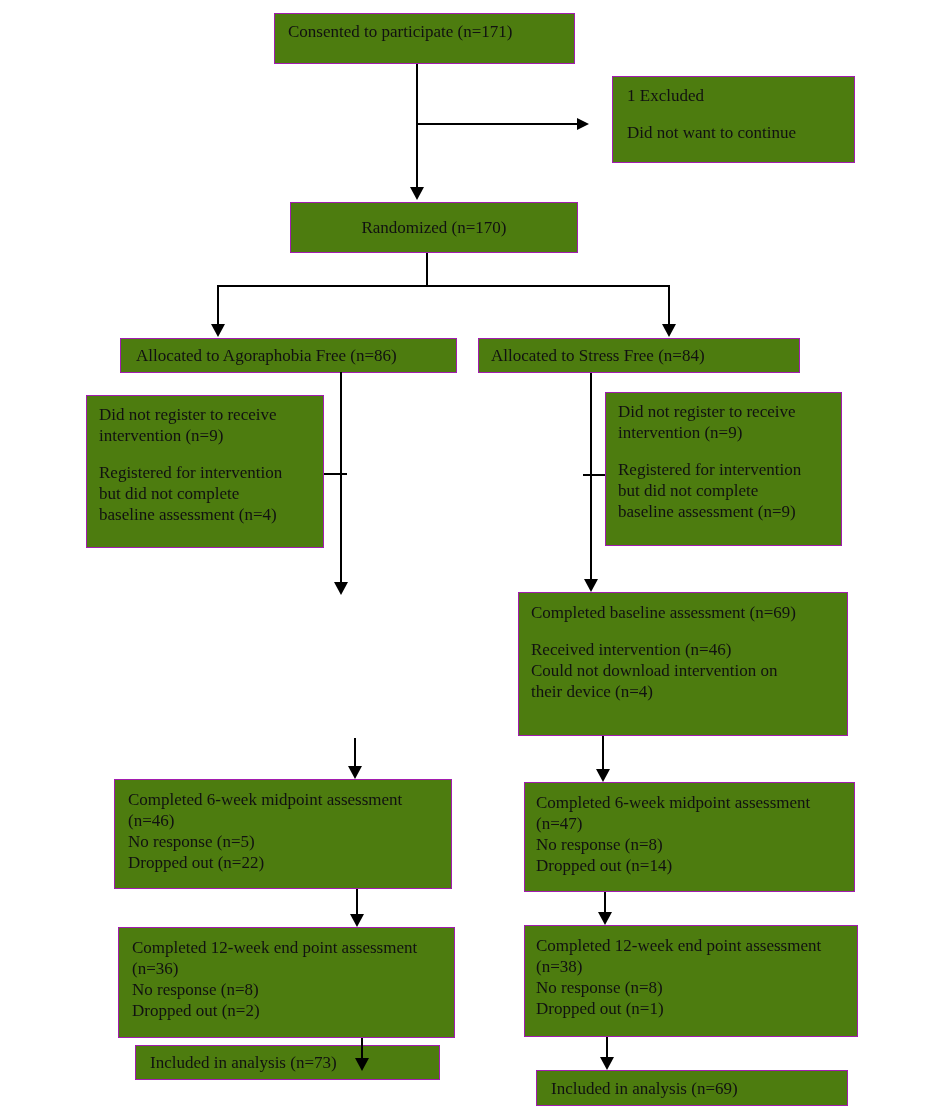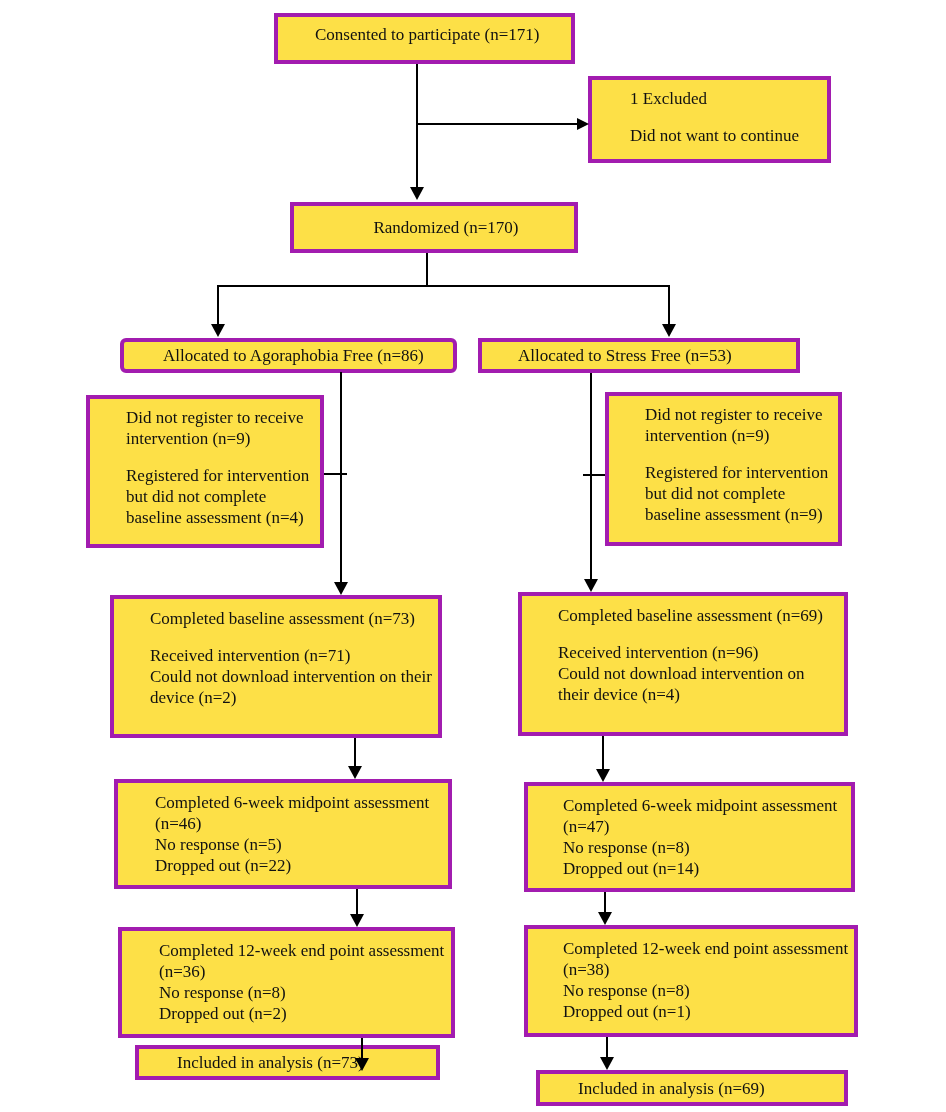--- a/index.html
+++ b/index.html
@@ -7,24 +7,23 @@
     position:relative;
     width:946px; height:1112px;
     background:#ffffff;
     font-family:"Liberation Serif","DejaVu Serif",serif;
     font-size:17px;
     color:#111111;
     overflow:hidden;
   }
   .box {
     position:absolute;
-    background:#fde047;
-    border:4px solid #a21caf;
+    background:#4d7c0f;
+    border:1px solid #a21caf;
     box-sizing:border-box;
-    padding-left:24px;
   }
   .content .line { line-height:21px; white-space:nowrap; }
   .content .line.blank { height:16px; }
   .v-center { display:flex; align-items:center; }
   .h-center { justify-content:center;text-align:center; }
   .vline { position:absolute; width:2px; background:#000000; }
   .hline { position:absolute; height:2px; background:#000000; }
   .arrow-down {
     position:absolute; width:0; height:0;
     border-left:7px solid transparent;
@@ -42,42 +41,42 @@
 <body>
 
 <div class="canvas">
 
   <div class="box" style="left:274px; top:13px; width:301px; height:51px;">
     <div class="content" style="padding:7px 0 0 13px;">
         <div class="line">Consented to participate (n=171)</div>
       </div>
   </div>
 
-  <div class="box" style="left:588px; top:76px; width:243px; height:87px;">
+  <div class="box" style="left:612px; top:76px; width:243px; height:87px;">
     <div class="content" style="padding:8px 0 0 14px;">
         <div class="line">1 Excluded</div>
         <div class="line blank"></div>
         <div class="line">Did not want to continue</div>
       </div>
   </div>
 
   <div class="box v-center h-center" style="left:290px; top:202px; width:288px; height:51px;">
     <div class="content">
         <div class="line">Randomized (n=170)</div>
       </div>
   </div>
 
-  <div class="box v-center" style="left:120px; top:338px; width:337px; height:35px;border-radius:6px;">
+  <div class="box v-center" style="left:120px; top:338px; width:337px; height:35px;">
     <div class="content" style="padding-left:15px;">
         <div class="line">Allocated to Agoraphobia Free (n=86)</div>
       </div>
   </div>
   <div class="box v-center" style="left:478px; top:338px; width:322px; height:35px;">
     <div class="content" style="padding-left:12px;">
-        <div class="line">Allocated to Stress Free (n=53)</div>
+        <div class="line">Allocated to Stress Free (n=84)</div>
       </div>
   </div>
 
   <div class="box" style="left:86px; top:395px; width:238px; height:153px;">
     <div class="content" style="padding:8px 0 0 12px;">
         <div class="line">Did not register to receive</div>
         <div class="line">intervention (n=9)</div>
         <div class="line blank"></div>
         <div class="line">Registered for intervention</div>
         <div class="line">but did not complete</div>
@@ -88,34 +87,25 @@
     <div class="content" style="padding:8px 0 0 12px;">
         <div class="line">Did not register to receive</div>
         <div class="line">intervention (n=9)</div>
         <div class="line blank"></div>
         <div class="line">Registered for intervention</div>
         <div class="line">but did not complete</div>
         <div class="line">baseline assessment (n=9)</div>
       </div>
   </div>
 
-  <div class="box" style="left:110px; top:595px; width:332px; height:143px;">
-    <div class="content" style="padding:9px 0 0 12px;">
-        <div class="line">Completed baseline assessment (n=73)</div>
-        <div class="line blank"></div>
-        <div class="line">Received intervention (n=71)</div>
-        <div class="line">Could not download intervention on their</div>
-        <div class="line">device (n=2)</div>
-      </div>
-  </div>
   <div class="box" style="left:518px; top:592px; width:330px; height:144px;">
     <div class="content" style="padding:9px 0 0 12px;">
         <div class="line">Completed baseline assessment (n=69)</div>
         <div class="line blank"></div>
-        <div class="line">Received intervention (n=96)</div>
+        <div class="line">Received intervention (n=46)</div>
         <div class="line">Could not download intervention on</div>
         <div class="line">their device (n=4)</div>
       </div>
   </div>
 
   <div class="box" style="left:114px; top:779px; width:338px; height:110px;">
     <div class="content" style="padding:9px 0 0 13px;">
         <div class="line">Completed 6-week midpoint assessment</div>
         <div class="line">(n=46)</div>
         <div class="line">No response (n=5)</div>

